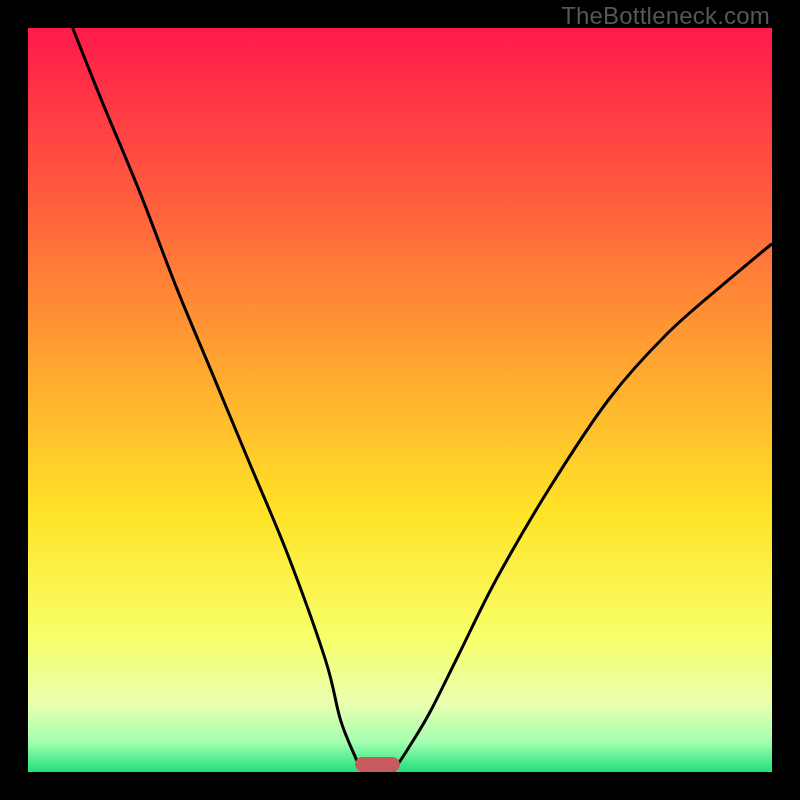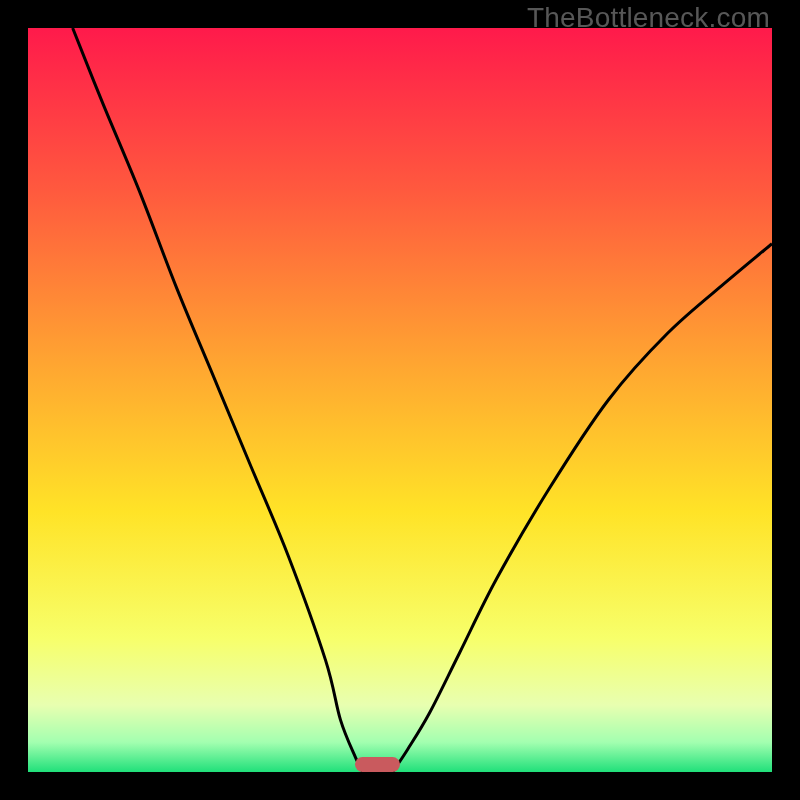--- a/index.html
+++ b/index.html
@@ -23,21 +23,21 @@
     left: 0;
     top: 0;
     width: 744px;
     height: 744px;
   }
   .watermark {
     position: absolute;
     top: 2px;
     right: 30px;
     font-family: Arial, Helvetica, sans-serif;
-    font-size: 28px;
+    font-size: 24px;
     color: #575757;
     font-weight: 400;
     letter-spacing: 0.2px;
   }
   .marker {
     position: absolute;
     background: #c95a5e;
     border-radius: 8px;
     height: 15px;
     width: 48px;

